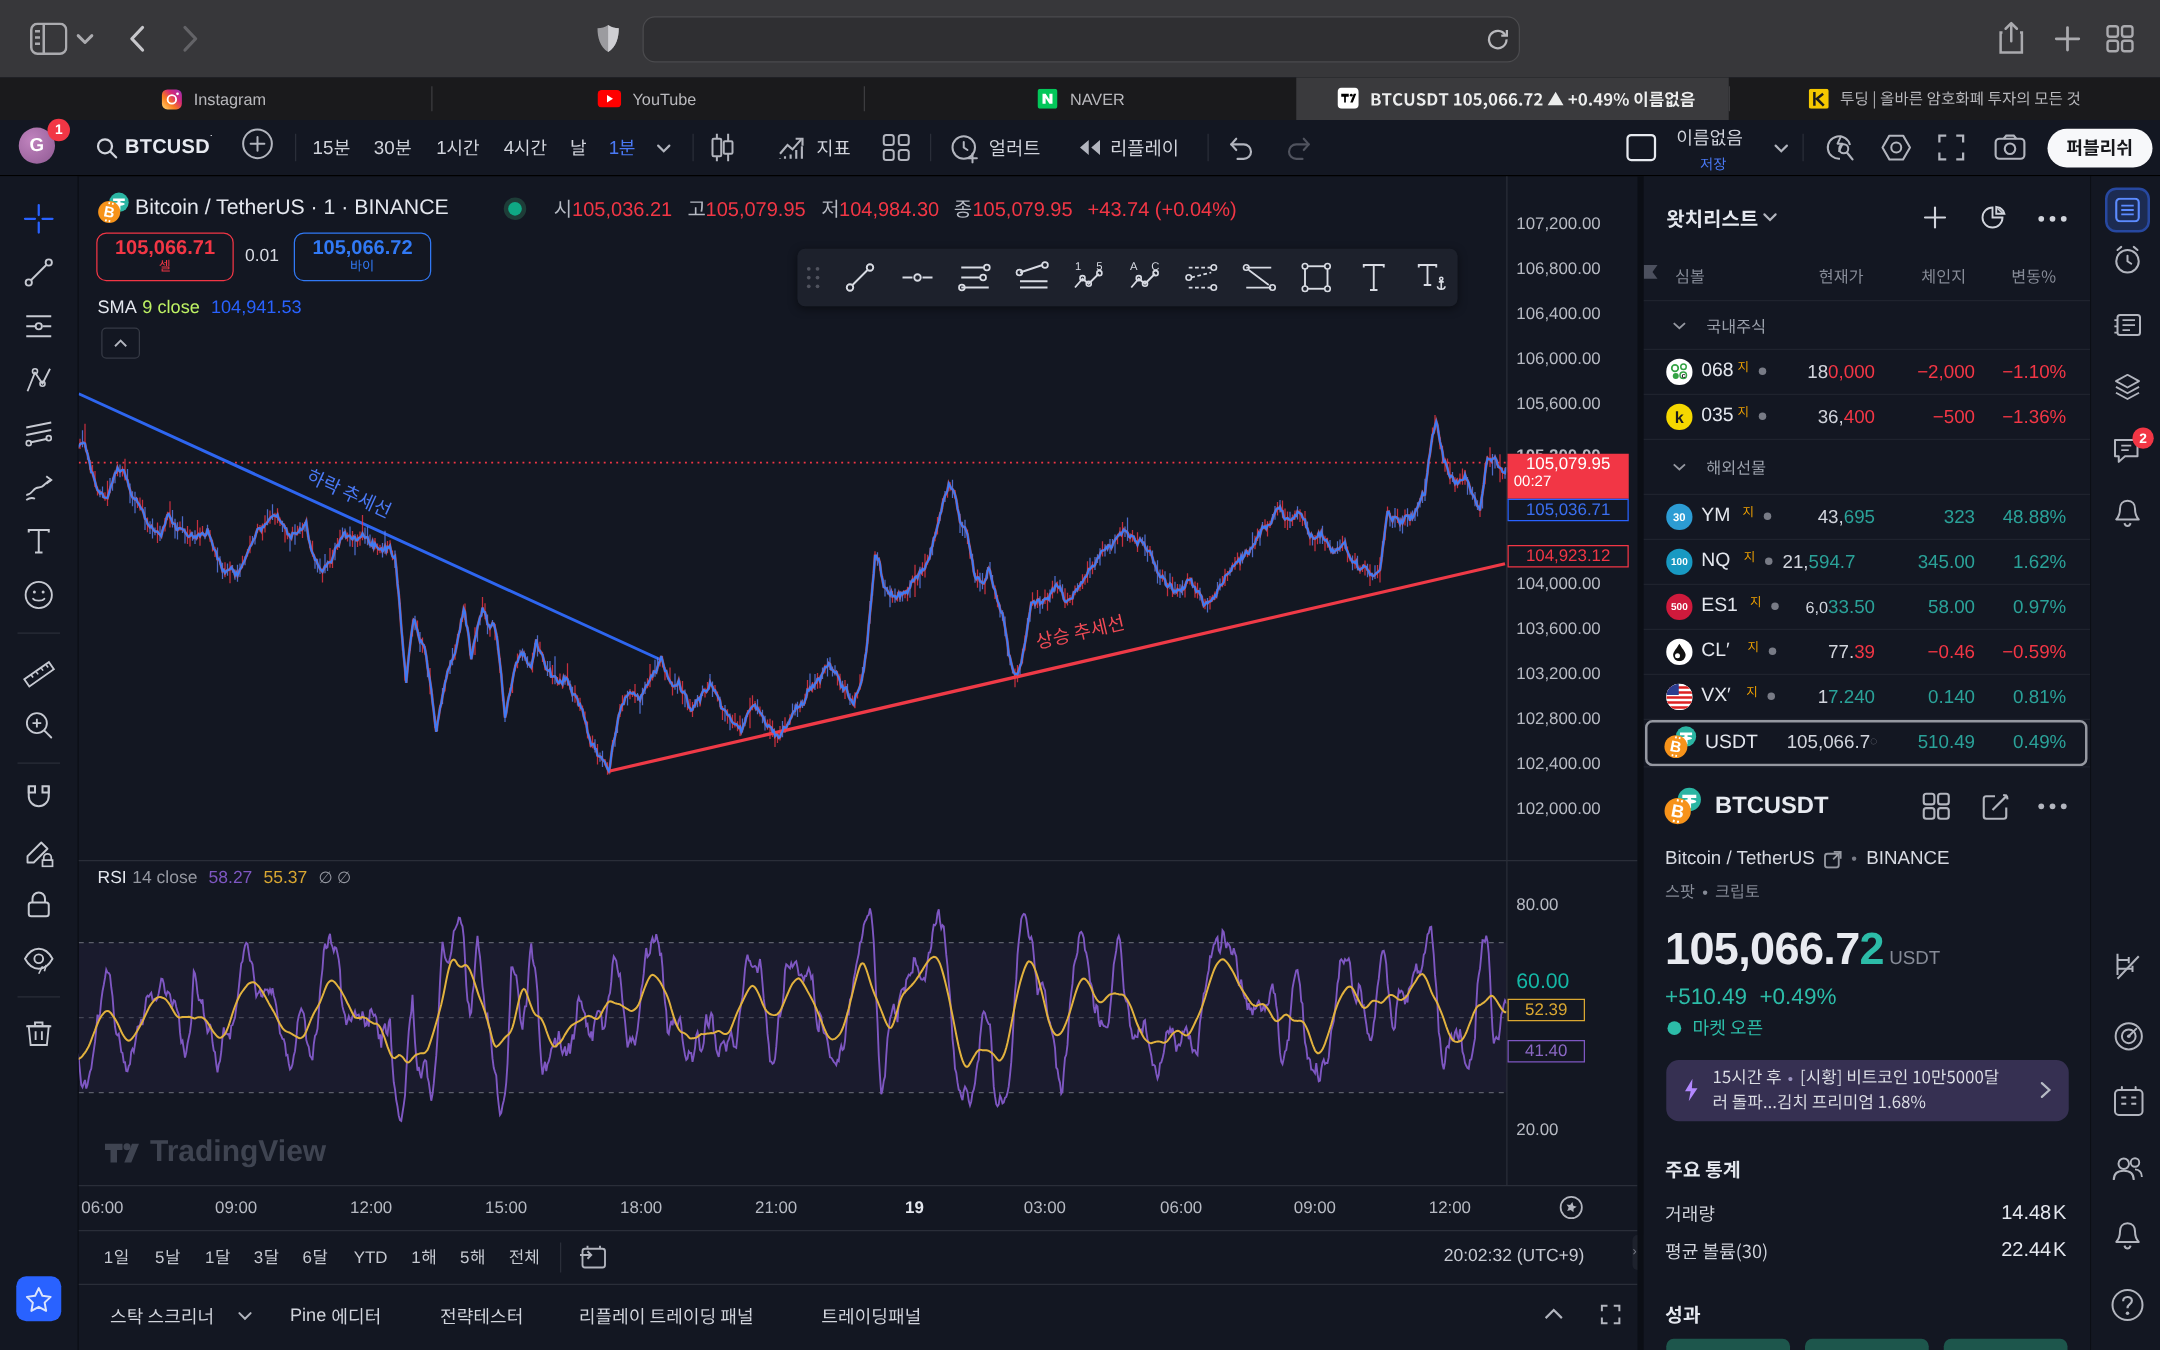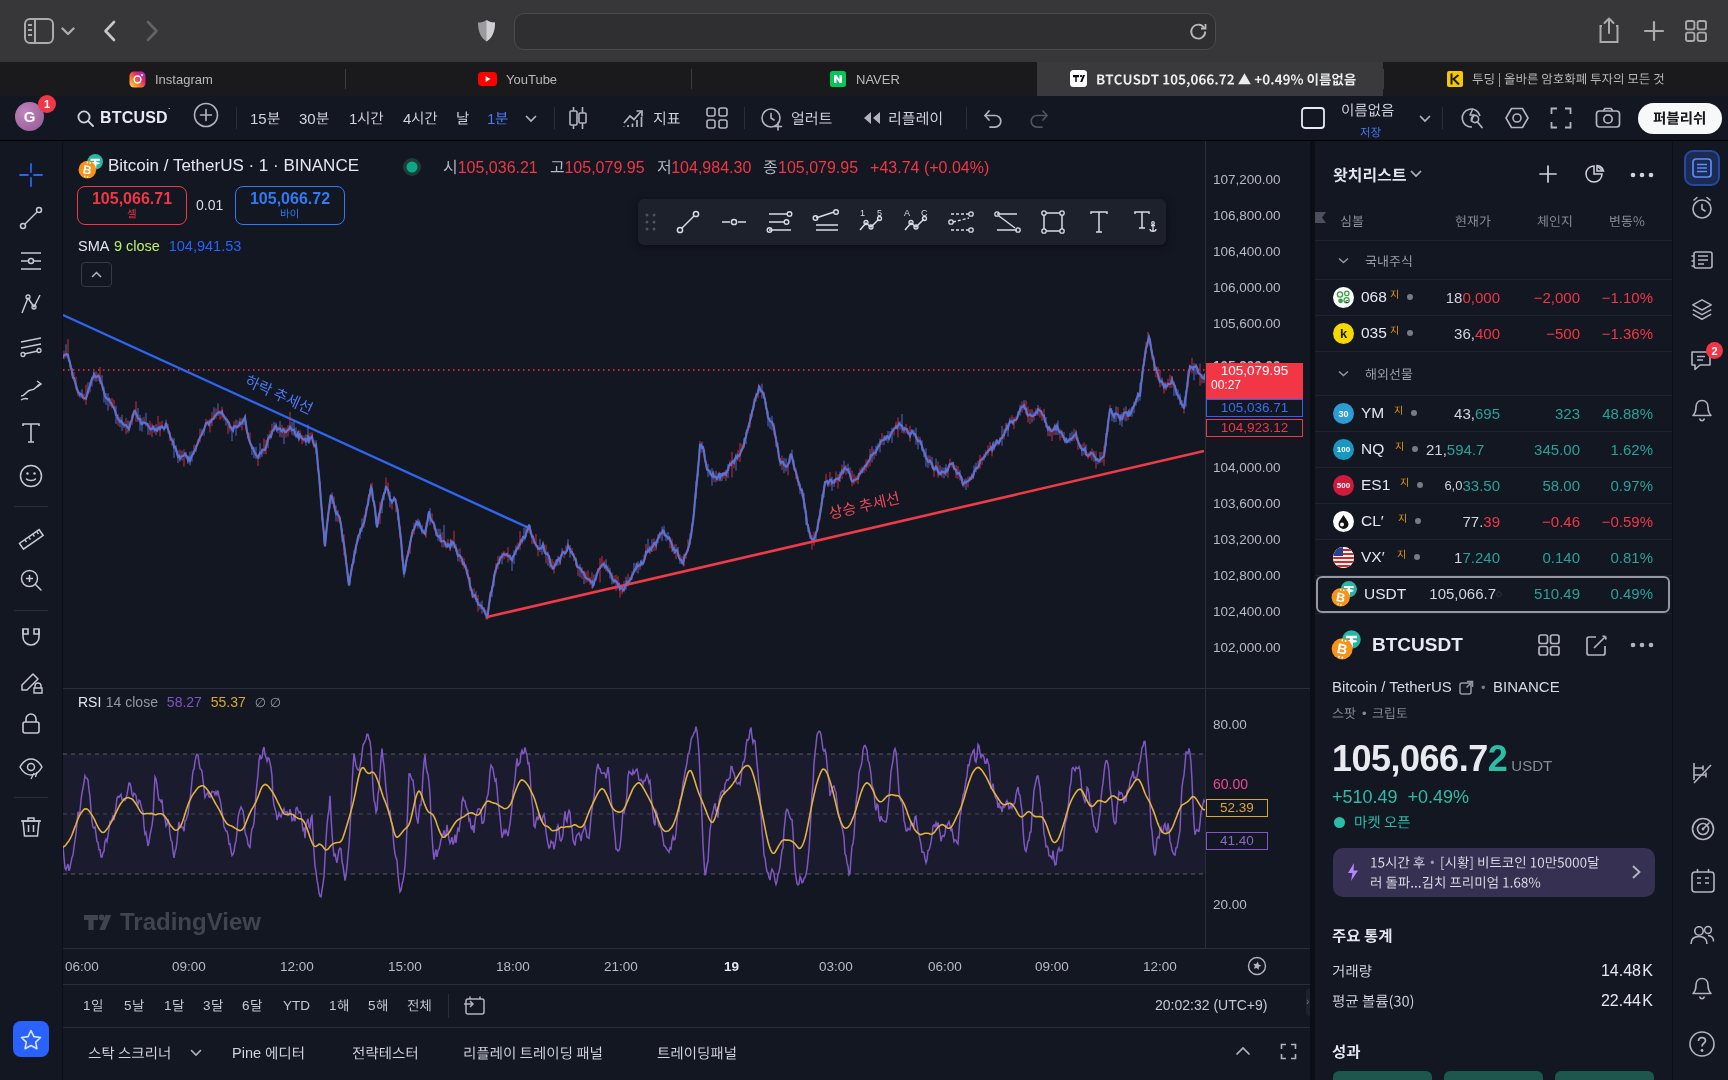--- a/index.html
+++ b/index.html
@@ -479,26 +479,26 @@
 <div style="position:absolute;left:1213px;top:638px;"><span style="color:#b7bac3;font-size:13.5px">102,000.00</span></div>
 <div style="position:absolute;left:1206px;top:361px;">
       <div style="width:97px;height:37px;background:#f23645;color:#fff">
  <div style="font-size:13.5px;text-align:center;margin-top:2px">105,079.95</div>
  <div style="font-size:12px;margin-left:5px;margin-top:0px">00:27</div>
       </div>
     </div>
 <div style="position:absolute;left:1206px;top:399px;">
       <div style="width:95px;height:16px;background:#131722;border:1px solid #2962ff;color:#3b6ff1;font-size:13.5px;text-align:center;line-height:16px">105,036.71</div>
     </div>
-<div style="position:absolute;left:1206px;top:419px;">
+<div style="position:absolute;left:1206px;top:436px;">
       <div style="width:95px;height:16px;background:#131722;border:1px solid #f23645;color:#f23645;font-size:13.5px;text-align:center;line-height:16px">104,923.12</div>
     </div>
 <div style="position:absolute;left:78px;top:693px;"><span style="color:#e4e7ee;font-size:14px">RSI</span> <span style="color:#9598a1;font-size:14px">14 close</span>&nbsp;&nbsp;<span style="color:#7e57c2;font-size:14px">58.27</span>&nbsp;&nbsp;<span style="color:#d9a732;font-size:14px">55.37</span>&nbsp;&nbsp;<span style="color:#9598a1;font-size:13px">∅ ∅</span></div>
 <div style="position:absolute;left:1213px;top:715px;"><span style="color:#b7bac3;font-size:13.5px">80.00</span></div>
-<div style="position:absolute;left:1213px;top:775px;"><span style="color:#ec4899;font-size:14px">60.00</span></div>
+<div style="position:absolute;left:1213px;top:775px;"><span style="color:#14b8a6;font-size:17px">60.00</span></div>
 <div style="position:absolute;left:1213px;top:895px;"><span style="color:#b7bac3;font-size:13.5px">20.00</span></div>
 <div style="position:absolute;left:1206px;top:799px;">
       <div style="width:60px;height:16px;background:#131722;border:1px solid #d9a732;color:#d9a732;font-size:13.5px;text-align:center;line-height:16px">52.39</div>
     </div>
 <div style="position:absolute;left:1206px;top:832px;">
       <div style="width:60px;height:16px;background:#131722;border:1px solid #7e57c2;color:#8b68c5;font-size:13.5px;text-align:center;line-height:16px">41.40</div>
     </div>
 <div style="position:absolute;left:80px;top:905px;">
       <div style="display:flex;align-items:center;opacity:0.5">
  <svg width="34" height="34" viewBox="0 0 17 17">

